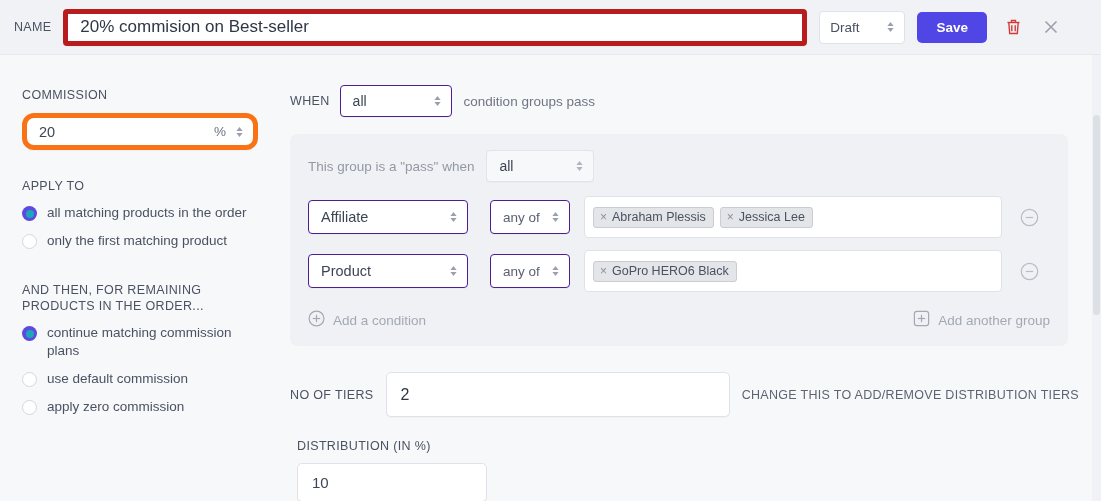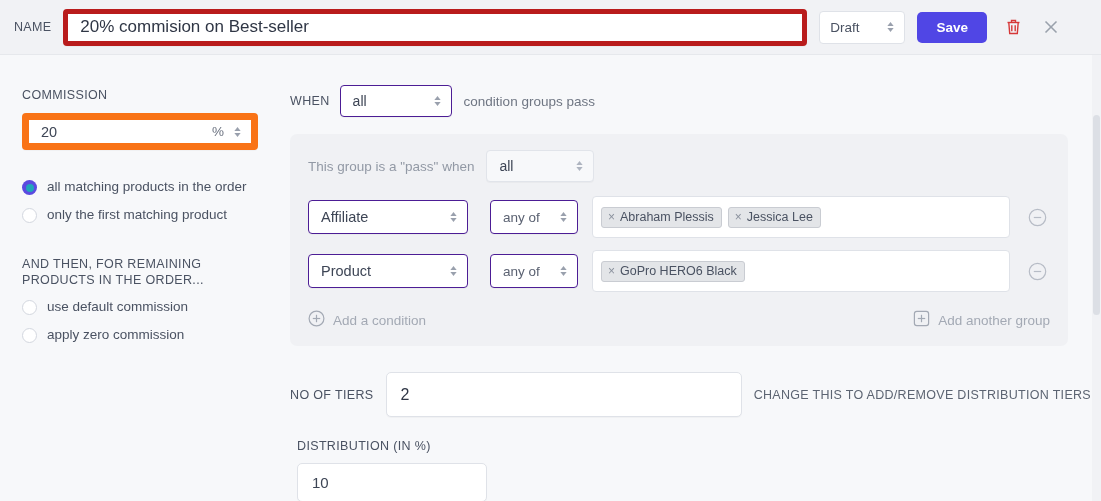--- a/index.html
+++ b/index.html
@@ -70,21 +70,21 @@
   .body { position: absolute; left: 0; top: 55px; width: 1101px; height: 446px; }
 
   
   .sidebar { position: absolute; left: 0; top: 0; width: 283px; height: 446px; padding: 32px 22px 0 22px; }
   .section-label {
     font-size: 12.5px; letter-spacing: .35px; color: #4a5262;
     margin-bottom: 10px; line-height: 16px;
   }
   .num-input {
     width: 236px; height: 37px;
-    background: #ffffff; border: 7px solid #f97316; border-radius: 4px;
+    background: #ffffff; border: 5px solid #f97316; border-radius: 12px;
     display: flex; align-items: center;
     padding: 0 8px 0 12px;
     font-size: 14.5px; color: #3d4555;
     box-shadow: 0 1px 1px rgba(16,24,40,.03);
   }
   .num-input .val { flex: 1; }
   .num-input .suffix { color: #6b7280; font-size: 13.5px; margin-right: 8px; }
   .gap-28 { height: 28px; }
   .gap-22 { height: 22px; }
 
@@ -99,21 +99,21 @@
     background: #5b4ae0;
     display: flex; align-items: center; justify-content: center;
   }
   .radio.checked::after {
     content: ""; width: 8px; height: 8px; border-radius: 50%;
     background: #1fa6ba;
   }
   .radio-label { font-size: 13.5px; color: #4a5262; line-height: 18px; }
 
   
-  .main { position: absolute; left: 283px; top: 0; width: 818px; height: 446px; padding: 30px 10px 0 7px; }
+  .main { position: absolute; left: 283px; top: 0; width: 818px; height: 446px; padding: 30px 22px 0 7px; }
 
   .when-row { display: flex; align-items: center; margin-bottom: 17px; }
   .when-label { font-size: 12.5px; letter-spacing: .35px; color: #4a5262; margin-right: 10px; }
   .select {
     background: #ffffff; border: 1px solid #4c1d95; border-radius: 4px;
     height: 32px; display: flex; align-items: center; justify-content: space-between;
     padding: 0 8px 0 12px; font-size: 14px; color: #3d4555;
     box-shadow: 0 1px 1px rgba(16,24,40,.03);
   }
   .select.when { width: 112px; }
@@ -126,21 +126,21 @@
     width: 778px;
     padding: 16px 18px 6px 18px;
   }
   .group-head { display: flex; align-items: center; margin-bottom: 14px; }
   .group-head .txt { font-size: 13.5px; color: #9299a5; }
   .select.group-all { width: 108px; margin: 0 12px; background:#f7f8fa; border-color:#e1e4ea; }
   .select.group-all .spin { color: #aeb4c0; }
 
   .cond-row { display: flex; align-items: center; margin-bottom: 12px; }
   .select.cond { width: 160px; height: 34px; font-size: 14.5px; margin-right: 22px; }
-  .select.op { width: 88px; height: 34px; font-size: 13.5px; color:#5a6171; margin-right: 14px; }
+  .select.op { width: 80px; height: 34px; font-size: 13.5px; color:#5a6171; margin-right: 14px; }
   .tag-input {
     width: 418px; min-height: 42px;
     background: #ffffff; border: 1px solid #dfe2e8; border-radius: 4px;
     display: flex; align-items: center; flex-wrap: wrap;
     gap: 6px; padding: 5px 8px;
   }
   .tag {
     background: #e3e5e8; border: 1px solid #c9ccd2; border-radius: 3px;
     font-size: 12.5px; color: #4a5262;
     padding: 2px 7px 3px 6px;
@@ -240,34 +240,39 @@
         <span class="spin">
           <svg width="11" height="16" viewBox="0 0 11 16">
             <path d="M5.5 3 L8.6 7 L2.4 7 Z" fill="currentColor"></path>
             <path d="M5.5 13 L8.6 9 L2.4 9 Z" fill="currentColor"></path>
           </svg>
         </span>
       </div>
 
       <div class="gap-28"></div>
 
+      <div class="section-label">APPLY TO</div>
 
       <div class="radio-row">
         <span class="radio checked"></span>
         <span class="radio-label">all matching products in the order</span>
       </div>
       <div class="radio-row">
         <span class="radio"></span>
         <span class="radio-label">only the first matching product</span>
       </div>
 
       <div class="gap-22"></div>
 
       <div class="section-label" style="width:228px">AND THEN, FOR REMAINING PRODUCTS IN THE ORDER...</div>
 
+      <div class="radio-row">
+        <span class="radio checked"></span>
+        <span class="radio-label" style="width:200px">continue matching commission plans</span>
+      </div>
       <div class="radio-row" style="margin-top:8px">
         <span class="radio"></span>
         <span class="radio-label">use default commission</span>
       </div>
       <div class="radio-row" style="margin-top:8px">
         <span class="radio"></span>
         <span class="radio-label">apply zero commission</span>
       </div>
     </div>
 

